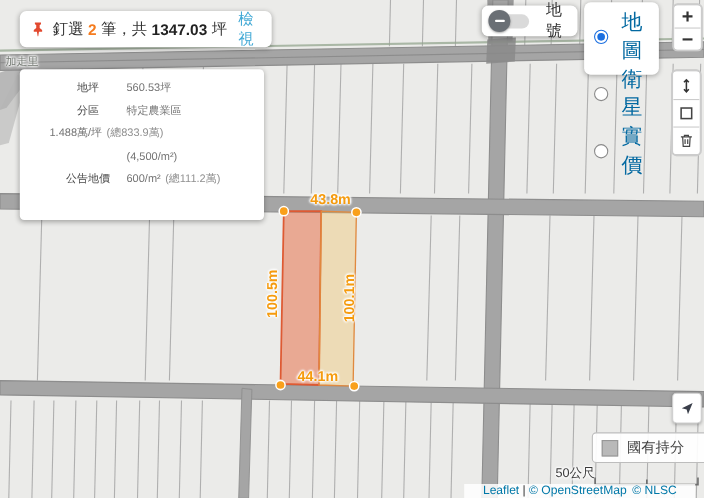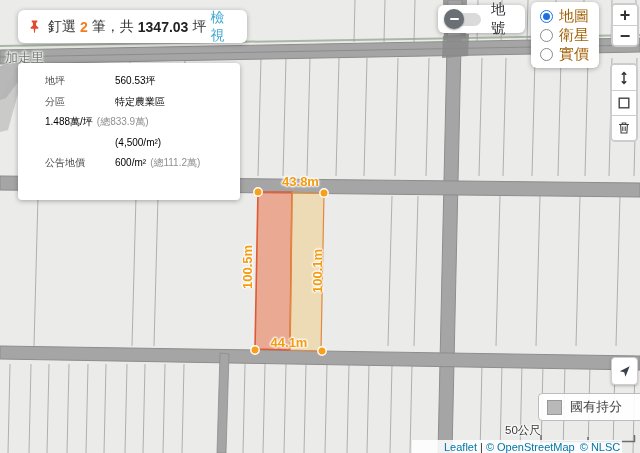--- a/index.html
+++ b/index.html
@@ -2,47 +2,47 @@
 <html><head>
 <meta charset="utf-8">
 <style>
   html,body{margin:0;padding:0;background:#fff;}
   .stage{position:relative;width:640px;height:453px;overflow:hidden;background:#EBEBE9;
          font-family:"Liberation Sans","DejaVu Sans",sans-serif;color:#333;}
   .stage *{box-sizing:border-box;}
   svg.map{position:absolute;left:0;top:0;}
 
   
-  .card{position:absolute;background:#fff;border-radius:6px;box-shadow:0 1px 5px rgba(0,0,0,.3);}
+  .card{position:absolute;background:#fff;border-radius:6px;box-shadow:0 1px 5px rgba(0,0,0,.3);text-align:center;}
 
   
   .pill{left:18px;top:10px;width:229px;height:33px;display:flex;align-items:center;padding:0 10px;font-size:14px;}
   .pill .seg{margin-right:4px;white-space:nowrap;}
   .pill .count{color:#F57C1F;font-weight:700;}
   .pill .total{font-weight:700;color:#222;}
   .pill .view{margin-left:auto;color:#3FA8D5;font-size:14px;cursor:pointer;}
 
   
   .info{left:18px;top:63px;width:222px;height:137px;border-radius:4px;padding:8px 0 6px 27px;font-size:10px;}
   .irow{display:flex;line-height:20.5px;white-space:nowrap;}
   .irow .lab{width:70px;color:#4A4A4A;flex:none;}
-  .irow .val{color:#000000;}
+  .irow .val{color:#737373;}
   .irow .note{color:#909090;margin-left:4px;}
 
   
   .tgl{left:438px;top:5px;width:87px;height:28px;display:flex;align-items:center;padding:0 9px;}
   .track{position:relative;width:34px;height:13px;background:#DADADA;border-radius:7px;margin-right:10px;flex:none;}
   .knob{position:absolute;left:-3px;top:-4px;width:20px;height:20px;border-radius:50%;background:#6A6F75;
         box-shadow:0 1px 2px rgba(0,0,0,.35);display:flex;align-items:center;justify-content:center;}
   .knob::after{content:"";width:9px;height:2px;background:#fff;border-radius:1px;}
   .tgl .lab{font-size:14.5px;color:#333;}
 
   
   .radios{left:531px;top:2px;width:68px;height:66px;padding:5px 9px;display:flex;flex-direction:column;justify-content:space-around;}
-  .rrow{display:flex;align-items:center;font-size:15px;color:#a16207;cursor:pointer;}
+  .rrow{display:flex;align-items:center;font-size:19px;color:#0369a1;cursor:pointer;}
   .rdot{width:13px;height:13px;border-radius:50%;border:1.5px solid #8A8A8A;margin-right:6px;flex:none;
         display:flex;align-items:center;justify-content:center;background:#fff;}
   .rdot.sel{border-color:#1B6FE0;}
   .rdot.sel::after{content:"";width:7px;height:7px;border-radius:50%;background:#1B6FE0;}
 
   
   .ctl{position:absolute;background:#fff;border:2px solid rgba(0,0,0,.2);border-radius:5px;overflow:hidden;}
   .ctl .btn{width:100%;background:#fff;border:none;display:flex;align-items:center;justify-content:center;
             cursor:pointer;padding:0;}
   .ctl .btn + .btn{border-top:1px solid #CCC;}
@@ -58,33 +58,33 @@
   .legend{left:538px;top:393px;width:110px;height:28px;background:rgba(255,255,255,.92);border:1px solid #BDBDBD;
           border-radius:4px;display:flex;align-items:center;padding:0 8px;position:absolute;}
   .swatch{width:15px;height:15px;background:#B9B9B9;border:1px solid #979797;margin-right:8px;flex:none;}
   .legend .lab{font-size:13px;color:#444;}
 
   
   .scaletxt{position:absolute;left:505px;top:423px;font-size:11.5px;color:#3A3A3A;}
   .scalebar{position:absolute;left:540px;top:429px;}
 
   
-  .attrib{position:absolute;right:18px;bottom:0;width:210px;height:13px;background:rgba(255,255,255,.85);
-          display:flex;align-items:center;font-size:11px;white-space:nowrap;overflow:hidden;padding-left:18px;}
+  .attrib{position:absolute;right:8px;bottom:0;width:210px;height:13px;background:rgba(255,255,255,.85);
+          display:flex;align-items:flex-start;font-size:11px;white-space:nowrap;overflow:hidden;padding-left:3px;}
   .attrib .lnk{color:#0078A8;cursor:pointer;}
   .attrib .sep{color:#333;margin:0 3px;}
   .flag{width:11px;height:8px;margin-right:3px;flex:none;display:inline-block;}
   .flag .t{width:11px;height:4px;background:#4D7FD0;}
   .flag .b{width:11px;height:4px;background:#FFD500;}
 
   
   .halo{text-shadow:-1px 0 2px #fff,1px 0 2px #fff,0 -1px 2px #fff,0 1px 2px #fff,0 0 3px #fff;}
   .meas{position:absolute;color:#F59B0E;font-weight:700;font-size:13px;transform:translate(-50%,-50%);white-space:nowrap;}
   .meas.vert{transform:translate(-50%,-50%) rotate(-90deg);}
-  .place{position:absolute;left:5px;top:49px;font-size:13px;color:#6F756E;opacity:.9;}
+  .place{position:absolute;left:5px;top:49px;font-size:10px;color:#6F756E;opacity:.9;}
 </style>
 </head>
 <body>
 
 <div class="stage">
 
   <svg class="map" width="640" height="453" viewBox="0 0 640 453">
     <rect x="0" y="0" width="640" height="453" fill="#EBEBE9"></rect>
 
     <g id="plines" stroke="#AFAFAF" stroke-width="1">

